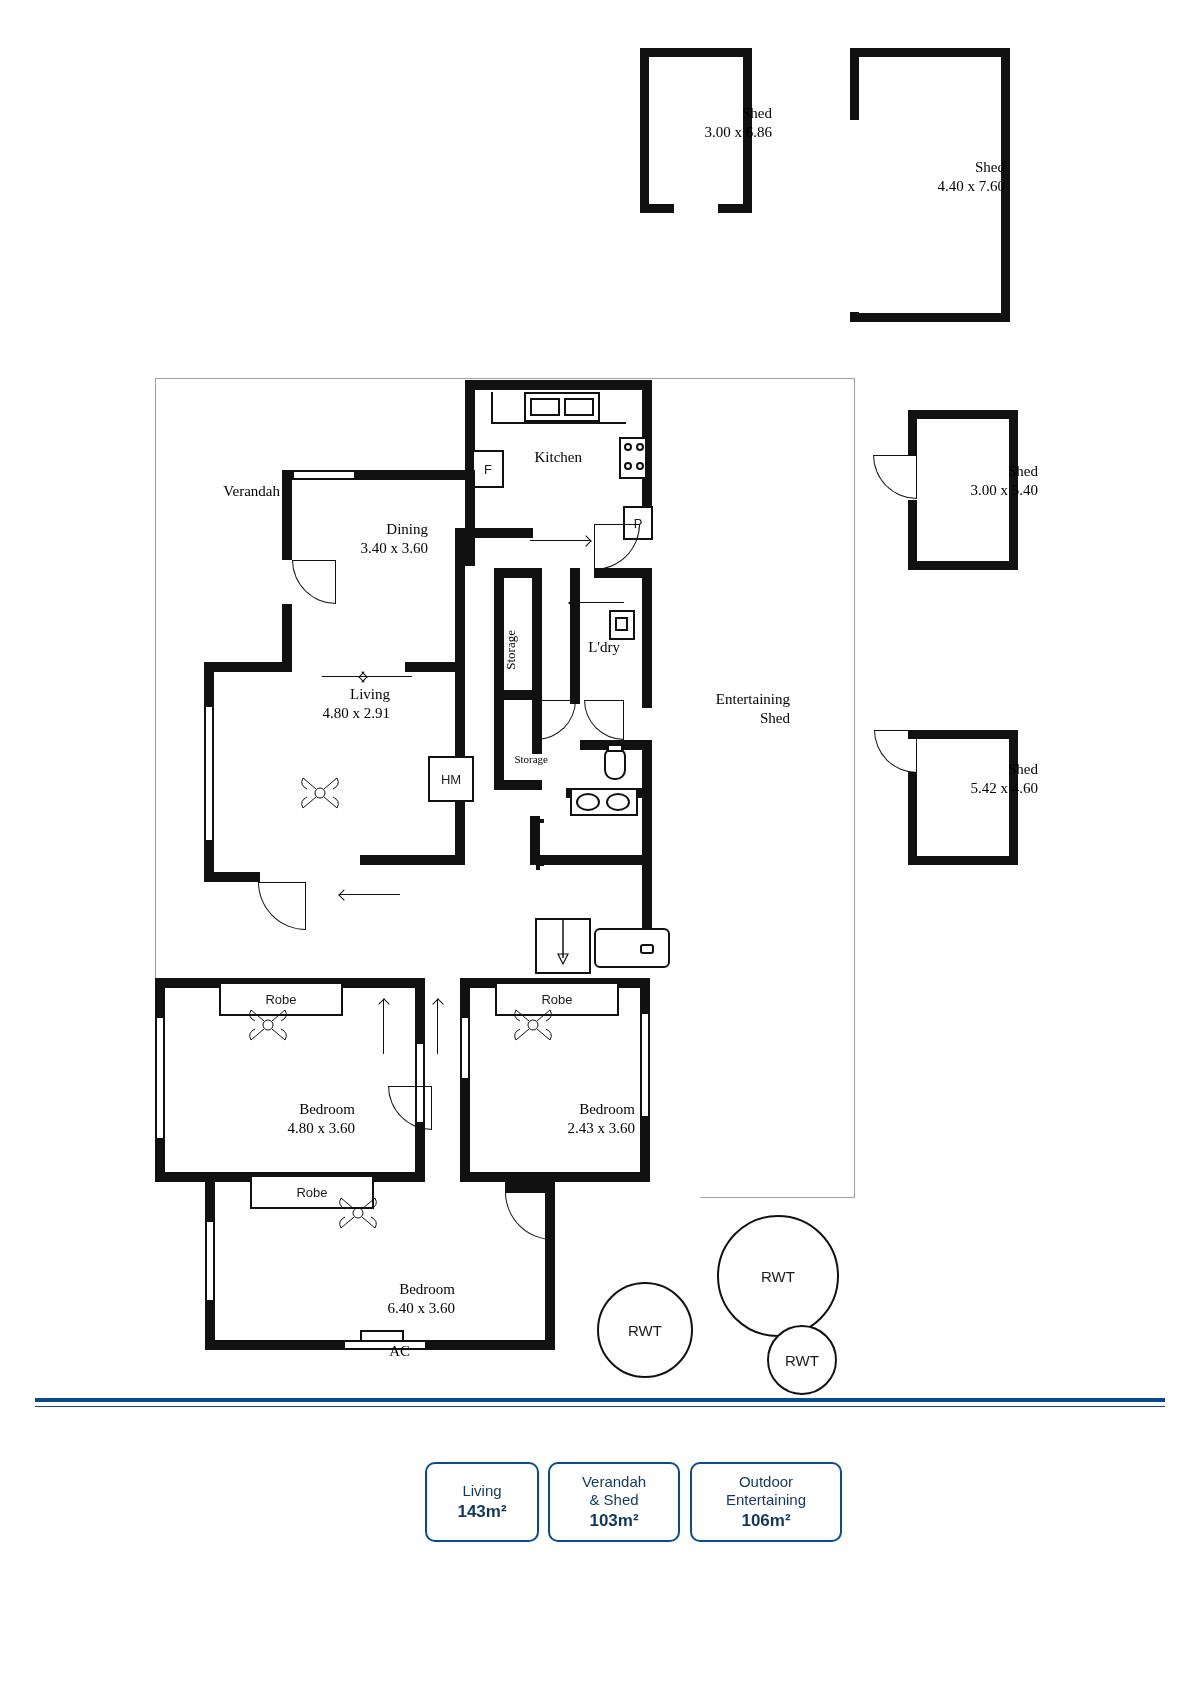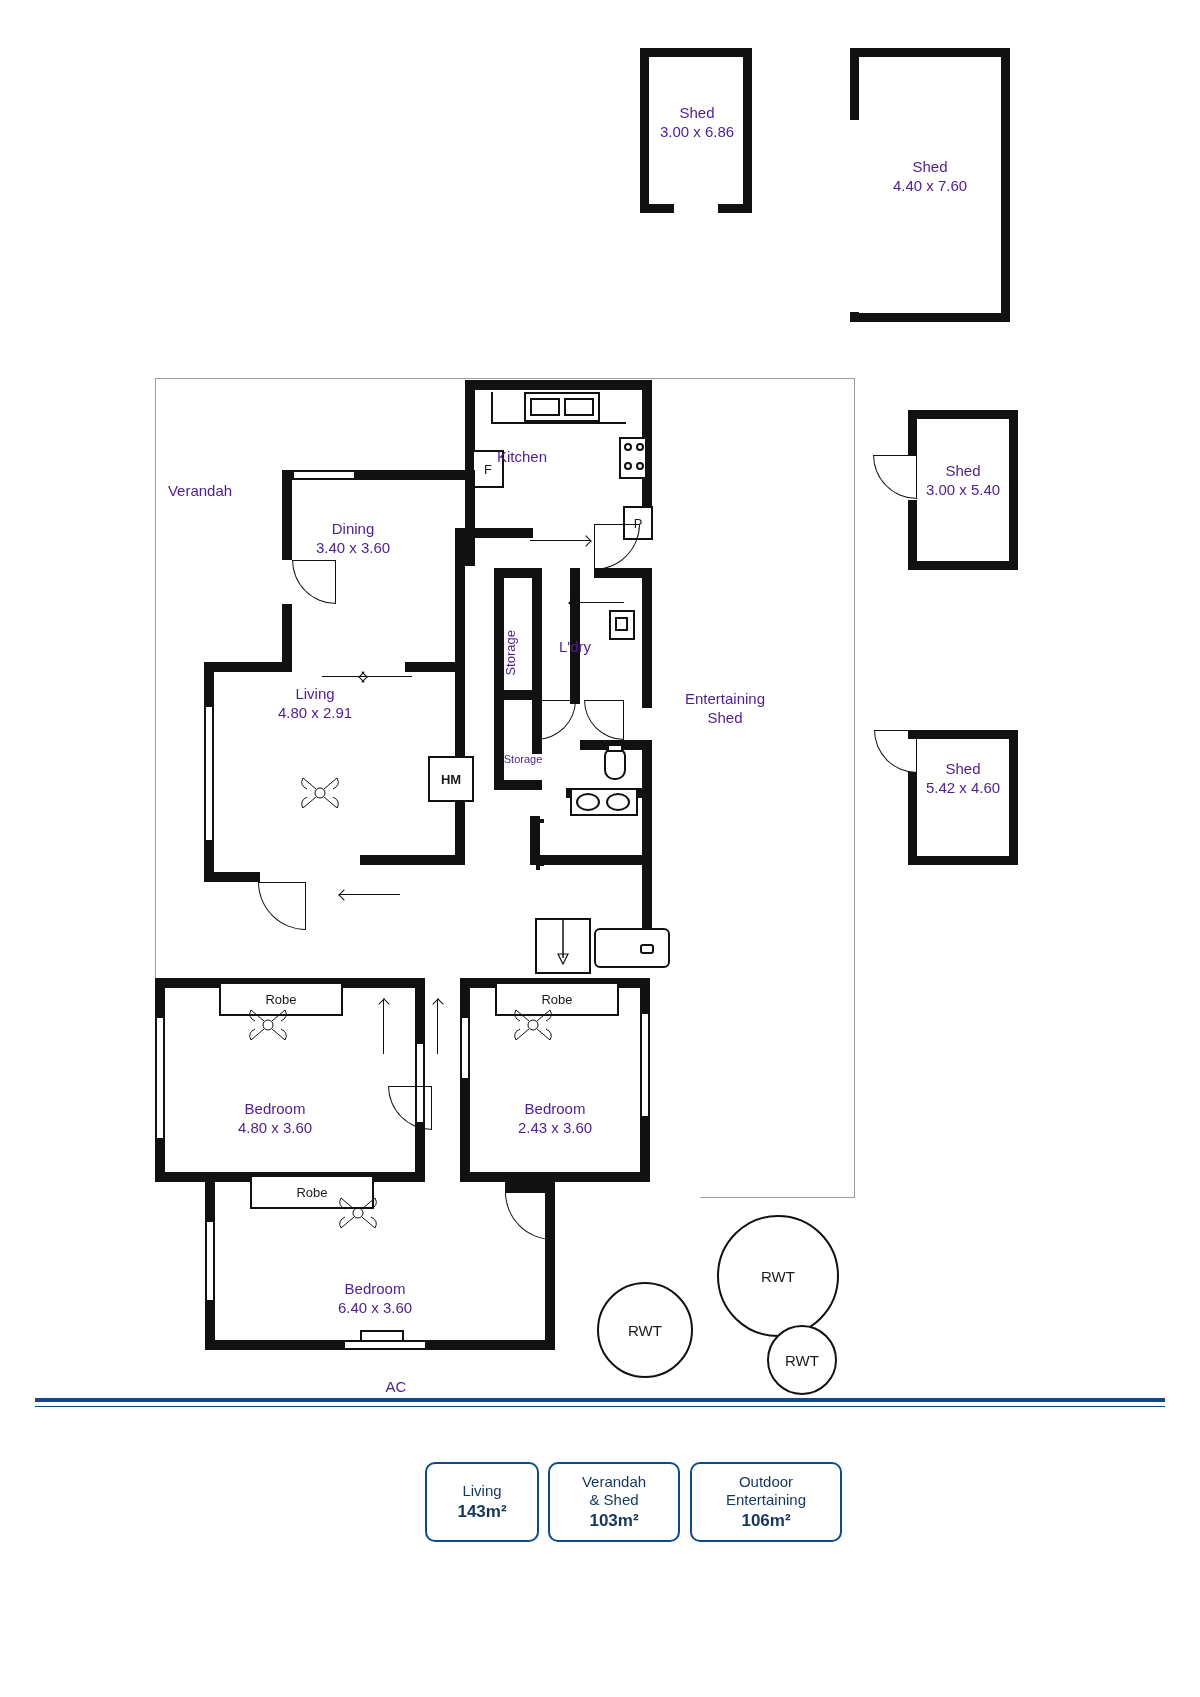--- a/index.html
+++ b/index.html
@@ -7,21 +7,21 @@
     width:1200px;height:1697px;
     background:#ffffff;
     font-family:"Liberation Sans", sans-serif;
     color:#1a1a1a;
     position:relative;
     overflow:hidden;
   }
   .plan{position:absolute;left:0;top:0;width:1200px;height:1360px;}
   .wall{position:absolute;background:#111111;}
   .thinline{position:absolute;background:#9aa0a6;}
-  .lbl{position:absolute;text-align:center;line-height:1.25;font-size:15px;color:#4c1d95;}
+  .lbl{position:absolute;text-align:right;line-height:1.25;font-size:15px;color:#000000;font-family:Liberation Serif, serif;}
   .lbl .l1{display:block;}
   .lbl .l2{display:block;}
   .small{font-size:13px;}
   .tiny{font-size:11px;}
   .vert{writing-mode:vertical-rl;transform:rotate(180deg);}
   .circle{position:absolute;border:2px solid #111111;border-radius:50%;display:flex;align-items:center;justify-content:center;font-size:15px;background:#fff;}
   .boxlabel{position:absolute;border:2px solid #111111;background:#fff;display:flex;align-items:center;justify-content:center;font-size:13px;}
   .fixture{position:absolute;border:2px solid #111;background:#fff;box-sizing:border-box;}
   .fan{position:absolute;width:46px;height:46px;}
   .arrow{position:absolute;height:1px;background:#111;}
@@ -261,21 +261,21 @@
   </div>
 
   <div class="fixture" style="left:535px;top:918px;width:56px;height:56px;"></div>
   <div class="fixture" style="left:594px;top:928px;width:76px;height:40px;border-radius:6px;"></div>
   <div class="fixture" style="left:640px;top:944px;width:14px;height:10px;border-radius:3px;"></div>
   <svg style="position:absolute;left:535px;top:918px;width:56px;height:56px;">
     <line x1="28" y1="2" x2="28" y2="40" stroke="#111" stroke-width="1.5"></line>
     <polygon points="28,46 23,36 33,36" fill="none" stroke="#111" stroke-width="1.2"></polygon>
   </svg>
 
-  <div class="boxlabel" style="left:428px;top:756px;width:42px;height:42px;font-weight:bold;">
+  <div class="boxlabel" style="left:428px;top:756px;width:42px;height:42px;">
       <span>HM</span>
     </div>
 
   <div class="arrow r" style="left:530px;top:540px;width:60px;"></div>
   <div class="arrow l" style="left:570px;top:602px;width:54px;"></div>
   <div class="arrow r" style="left:322px;top:676px;width:44px;"></div>
   <div class="arrow l" style="left:360px;top:676px;width:52px;"></div>
   <div class="arrow l" style="left:340px;top:894px;width:60px;"></div>
   <div class="varrow" style="left:383px;top:1000px;height:54px;"></div>
   <div class="varrow" style="left:437px;top:1000px;height:54px;"></div>
@@ -333,21 +333,21 @@
     <span class="l2">4.80 x 3.60</span>
   </div>
   <div class="lbl" style="left:475px;top:1100px;width:160px;">
     <span class="l1">Bedroom</span>
     <span class="l2">2.43 x 3.60</span>
   </div>
   <div class="lbl" style="left:295px;top:1280px;width:160px;">
     <span class="l1">Bedroom</span>
     <span class="l2">6.40 x 3.60</span>
   </div>
-  <div class="lbl" style="left:366px;top:1342px;width:60px;margin-top:36px;">
+  <div class="lbl" style="left:350px;top:1342px;width:60px;">
     <span class="l1">AC</span>
   </div>
 
   <div class="circle" style="left:717px;top:1215px;width:118px;height:118px;">
     <span>RWT</span>
   </div>
   <div class="circle" style="left:597px;top:1282px;width:92px;height:92px;">
     <span>RWT</span>
   </div>
   <div class="circle" style="left:767px;top:1325px;width:66px;height:66px;">

